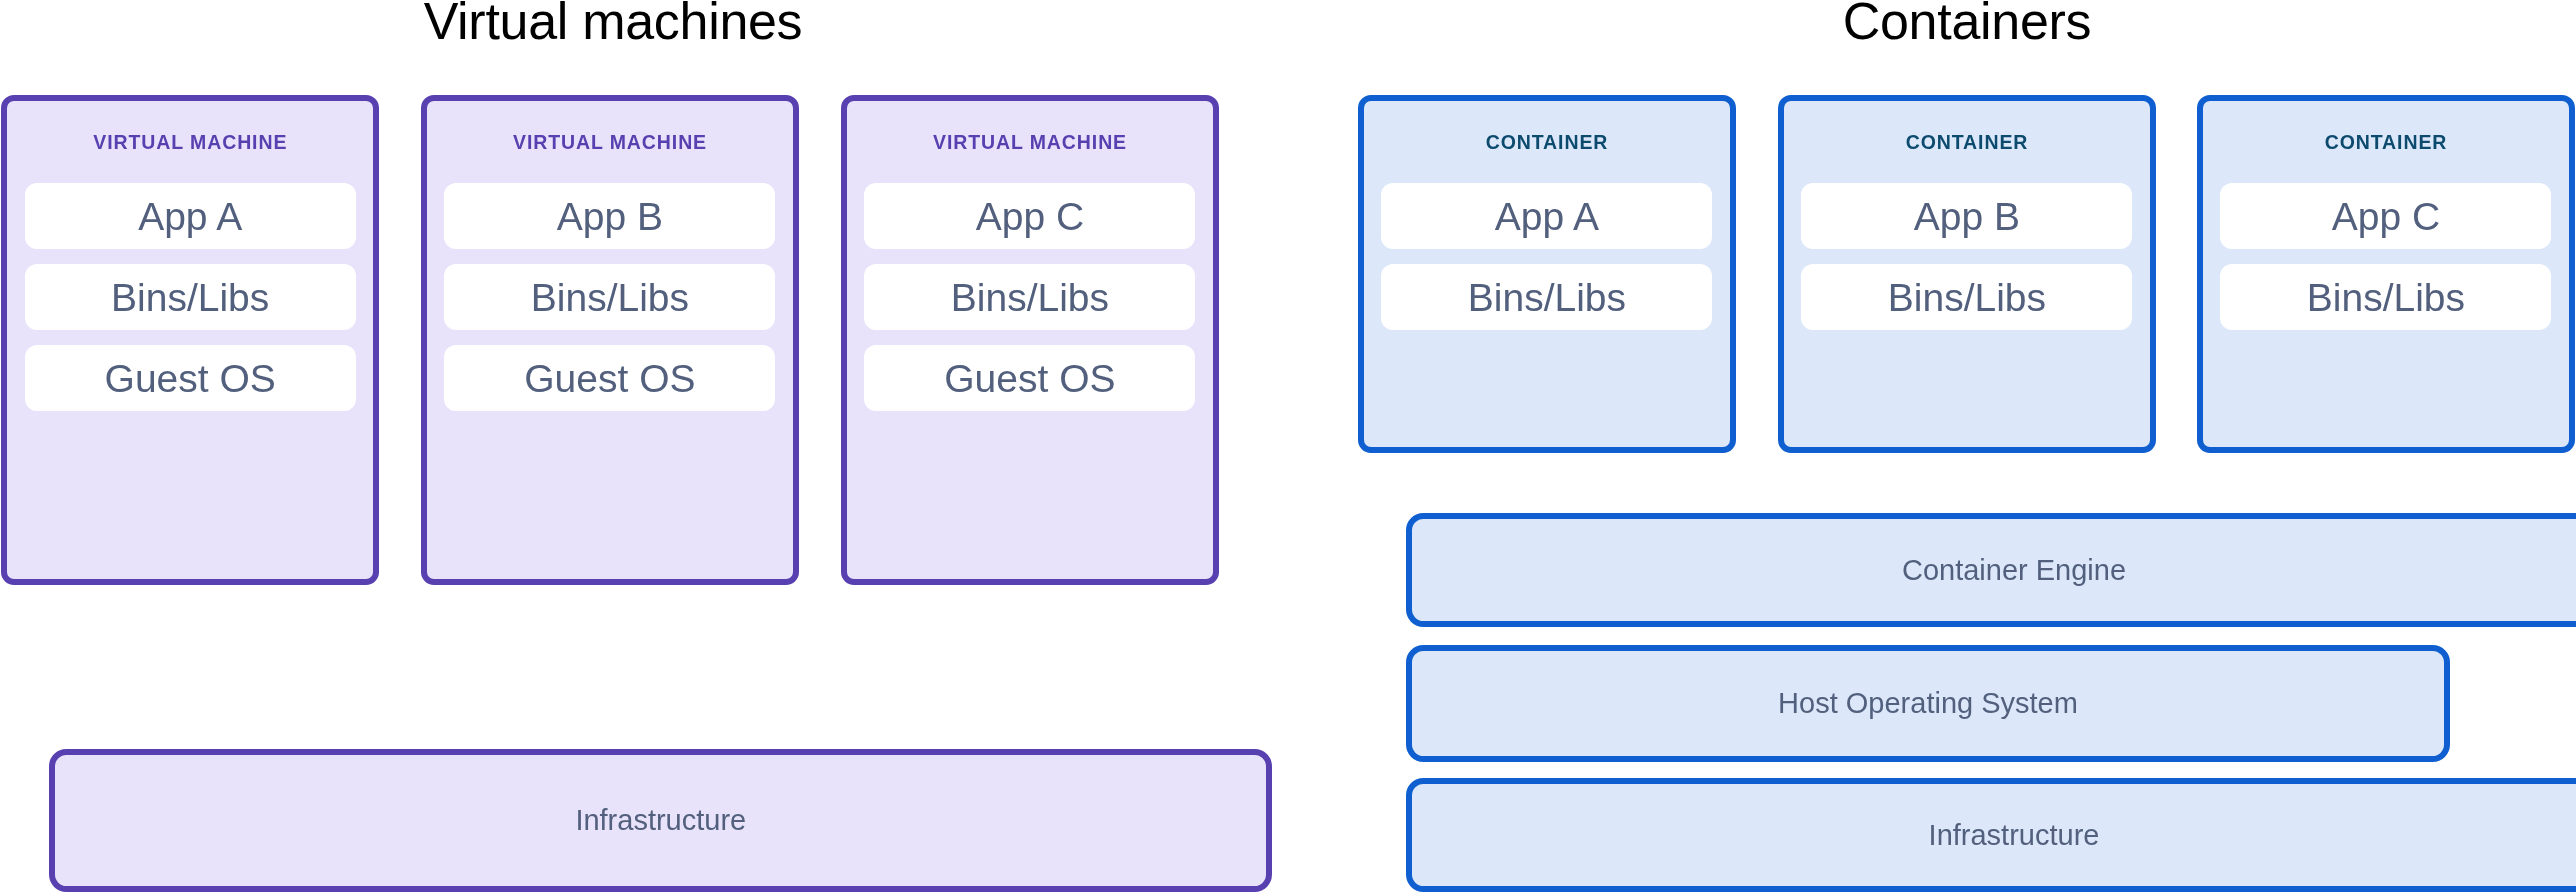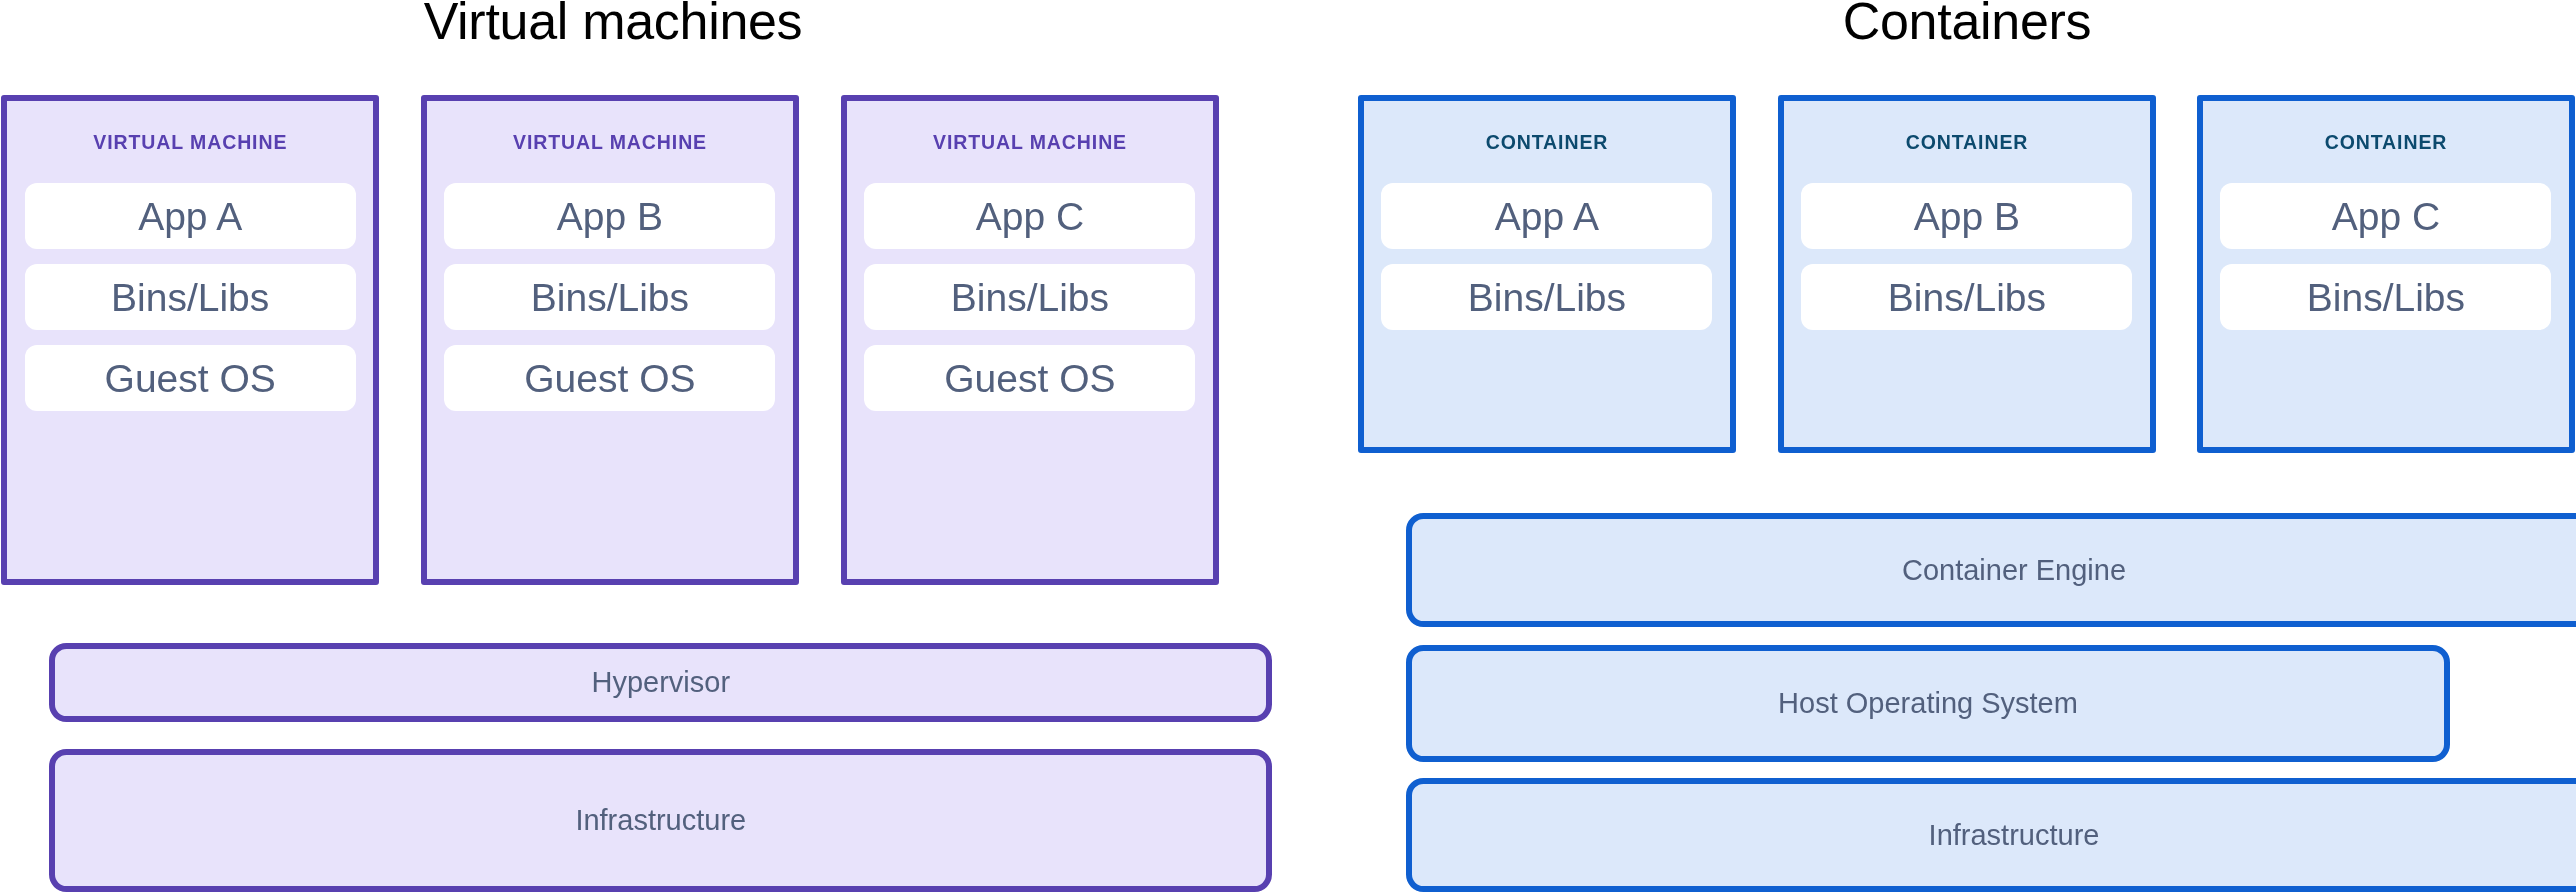--- a/index.html
+++ b/index.html
@@ -32,21 +32,21 @@
     line-height: 1;
     white-space: nowrap;
   }
   #title-vm  { left: 0px;    top: -5.4px; width: 1226px; }
   #title-ctr { left: 1358px; top: -5.4px; width: 1218px; }
 
   
   .panel {
     position: absolute;
     box-sizing: border-box;
-    border-radius: 3px;
+    border-radius: 13px;
     border-style: solid;
     border-width: 6px;
     padding-left: 24px;
   }
 
   
   .theme-vm {
     border-color: #5840B0;
     background: #E8E3FB;
   }
@@ -124,21 +124,20 @@
     <div class="inner-box" style="left:17.4px; top:244px; width:331px; height:66px;">Guest OS</div>
   </div>
 
   <div class="panel theme-vm" style="left:841px; top:95px; width:378px; height:490px;">
     <div class="card-label label-vm">VIRTUAL MACHINE</div>
     <div class="inner-box" style="left:17.4px; top:82px; width:331px; height:66px;">App C</div>
     <div class="inner-box" style="left:17.4px; top:163px; width:331px; height:66px;">Bins/Libs</div>
     <div class="inner-box" style="left:17.4px; top:244px; width:331px; height:66px;">Guest OS</div>
   </div>
 
-  <div class="bar theme-vm" style="left:1.3px; top:643px; width:1223px; height:79px;">Hypervisor</div>
 
   <div class="bar theme-vm" style="left:1.3px; top:749px; width:1223px; height:143px;">Infrastructure</div>
 
   <div id="title-ctr" class="col-title">Containers</div>
 
   <div class="panel theme-ctr" style="left:1358px; top:95px; width:378px; height:358px;">
     <div class="card-label label-ctr">CONTAINER</div>
     <div class="inner-box" style="left:17.4px; top:82px; width:331px; height:66px;">App A</div>
     <div class="inner-box" style="left:17.4px; top:163px; width:331px; height:66px;">Bins/Libs</div>
   </div>

